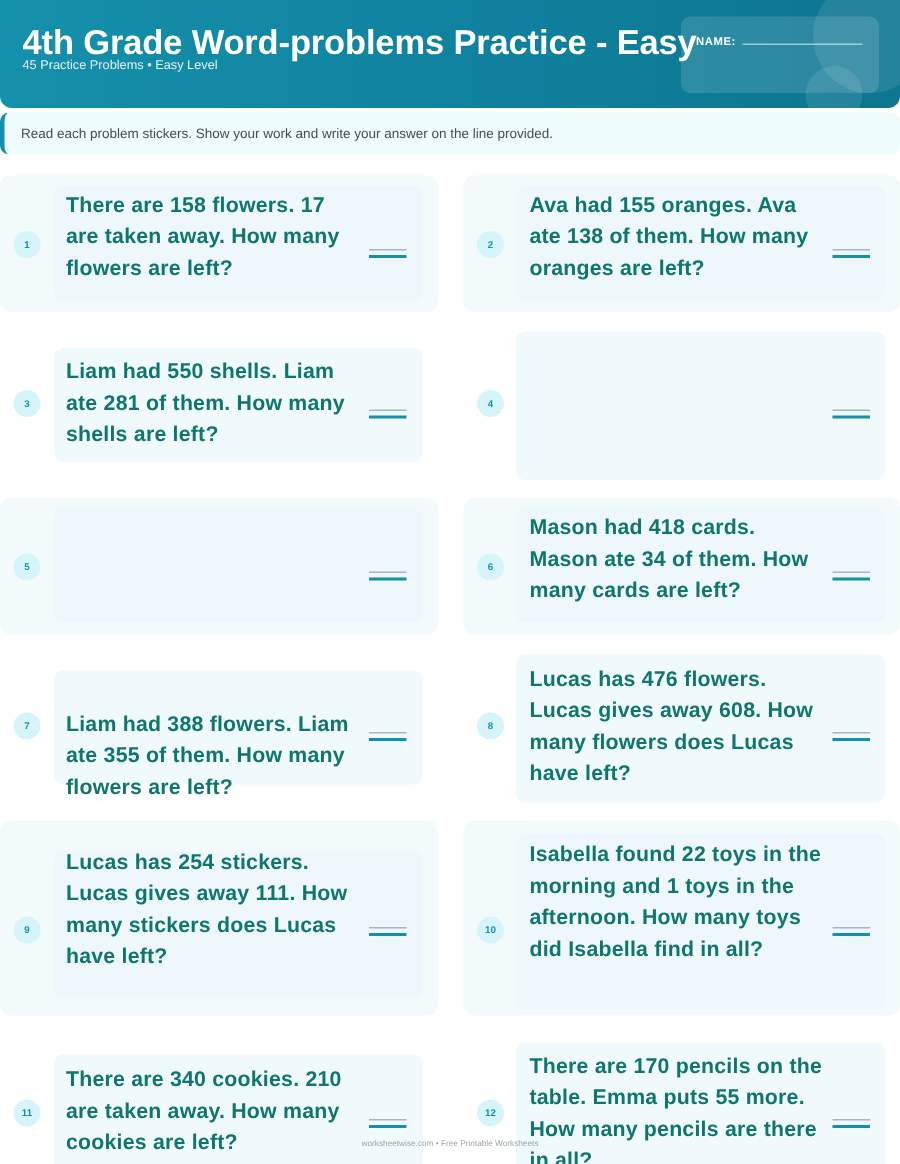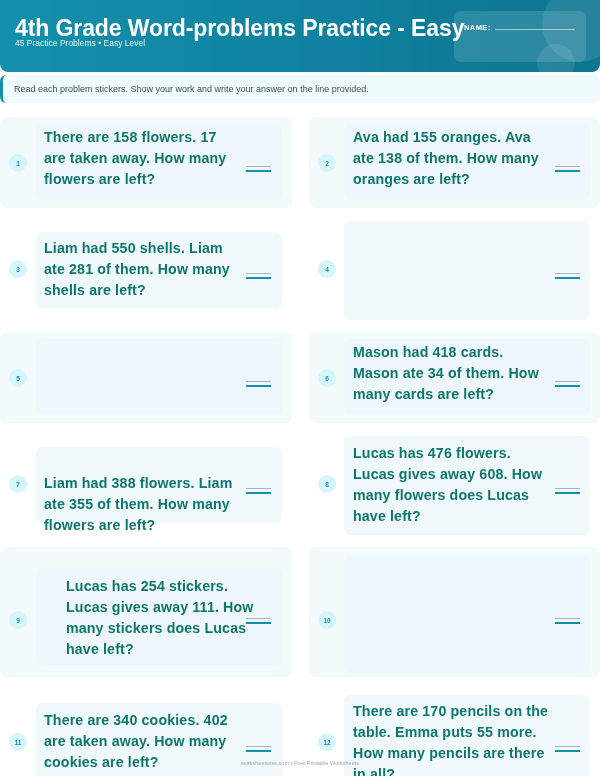--- a/index.html
+++ b/index.html
@@ -171,40 +171,41 @@
   <div class="qtext" style="left:44px;top:8px;width:200px;">Lucas has 476 flowers. Lucas gives away 608. How many flowers does Lucas have left?</div>
   <div class="ans" style="left:246px;top:53px;">
       <div class="l1"></div>
       <div class="l2"></div>
     </div>
 </div>
 
 <div class="card outer" style="left:0;top:547px;width:292px;height:130px;">
   <div class="num" style="left:9px;top:64px;">9</div>
   <div class="inner" style="left:36px;top:21px;width:246px;height:97px;"></div>
-  <div class="qtext" style="left:44px;top:29px;width:200px;margin-left:22px;">Lucas has 254 stickers. Lucas gives away 111. How many stickers does Lucas have left?</div>
+  <div class="qtext" style="left:44px;top:18px;width:200px;">Lucas has 254 stickers. Lucas gives away 111. How many stickers does Lucas have left?</div>
   <div class="ans" style="left:246px;top:71px;">
       <div class="l1"></div>
       <div class="l2"></div>
     </div>
 </div>
 
 <div class="card outer" style="left:309px;top:547px;width:291px;height:130px;">
   <div class="num" style="left:9px;top:64px;">10</div>
   <div class="inner" style="left:35px;top:9px;width:246px;height:117px;"></div>
+  <div class="qtext" style="left:44px;top:13px;width:200px;">Isabella found 22 toys in the morning and 1 toys in the afternoon. How many toys did Isabella find in all?</div>
   <div class="ans" style="left:246px;top:71px;">
       <div class="l1"></div>
       <div class="l2"></div>
     </div>
 </div>
 
 <div class="card plain" style="left:0;top:700px;width:292px;height:90px;">
   <div class="num" style="left:9px;top:33px;">11</div>
   <div class="inner" style="left:36px;top:3px;width:246px;height:80px;"></div>
-  <div class="qtext" style="left:44px;top:10px;width:195px;">There are 340 cookies. 402 are taken away. How many cookies are left?</div>
+  <div class="qtext" style="left:44px;top:10px;width:195px;">There are 340 cookies. 210 are taken away. How many cookies are left?</div>
   <div class="ans" style="left:246px;top:46px;">
       <div class="l1"></div>
       <div class="l2"></div>
     </div>
 </div>
 
 <div class="card plain" style="left:309px;top:693px;width:291px;height:104px;">
   <div class="num" style="left:9px;top:40px;">12</div>
   <div class="inner" style="left:35px;top:2px;width:246px;height:99px;"></div>
   <div class="qtext" style="left:44px;top:8px;width:200px;">There are 170 pencils on the table. Emma puts 55 more. How many pencils are there in all?</div>

